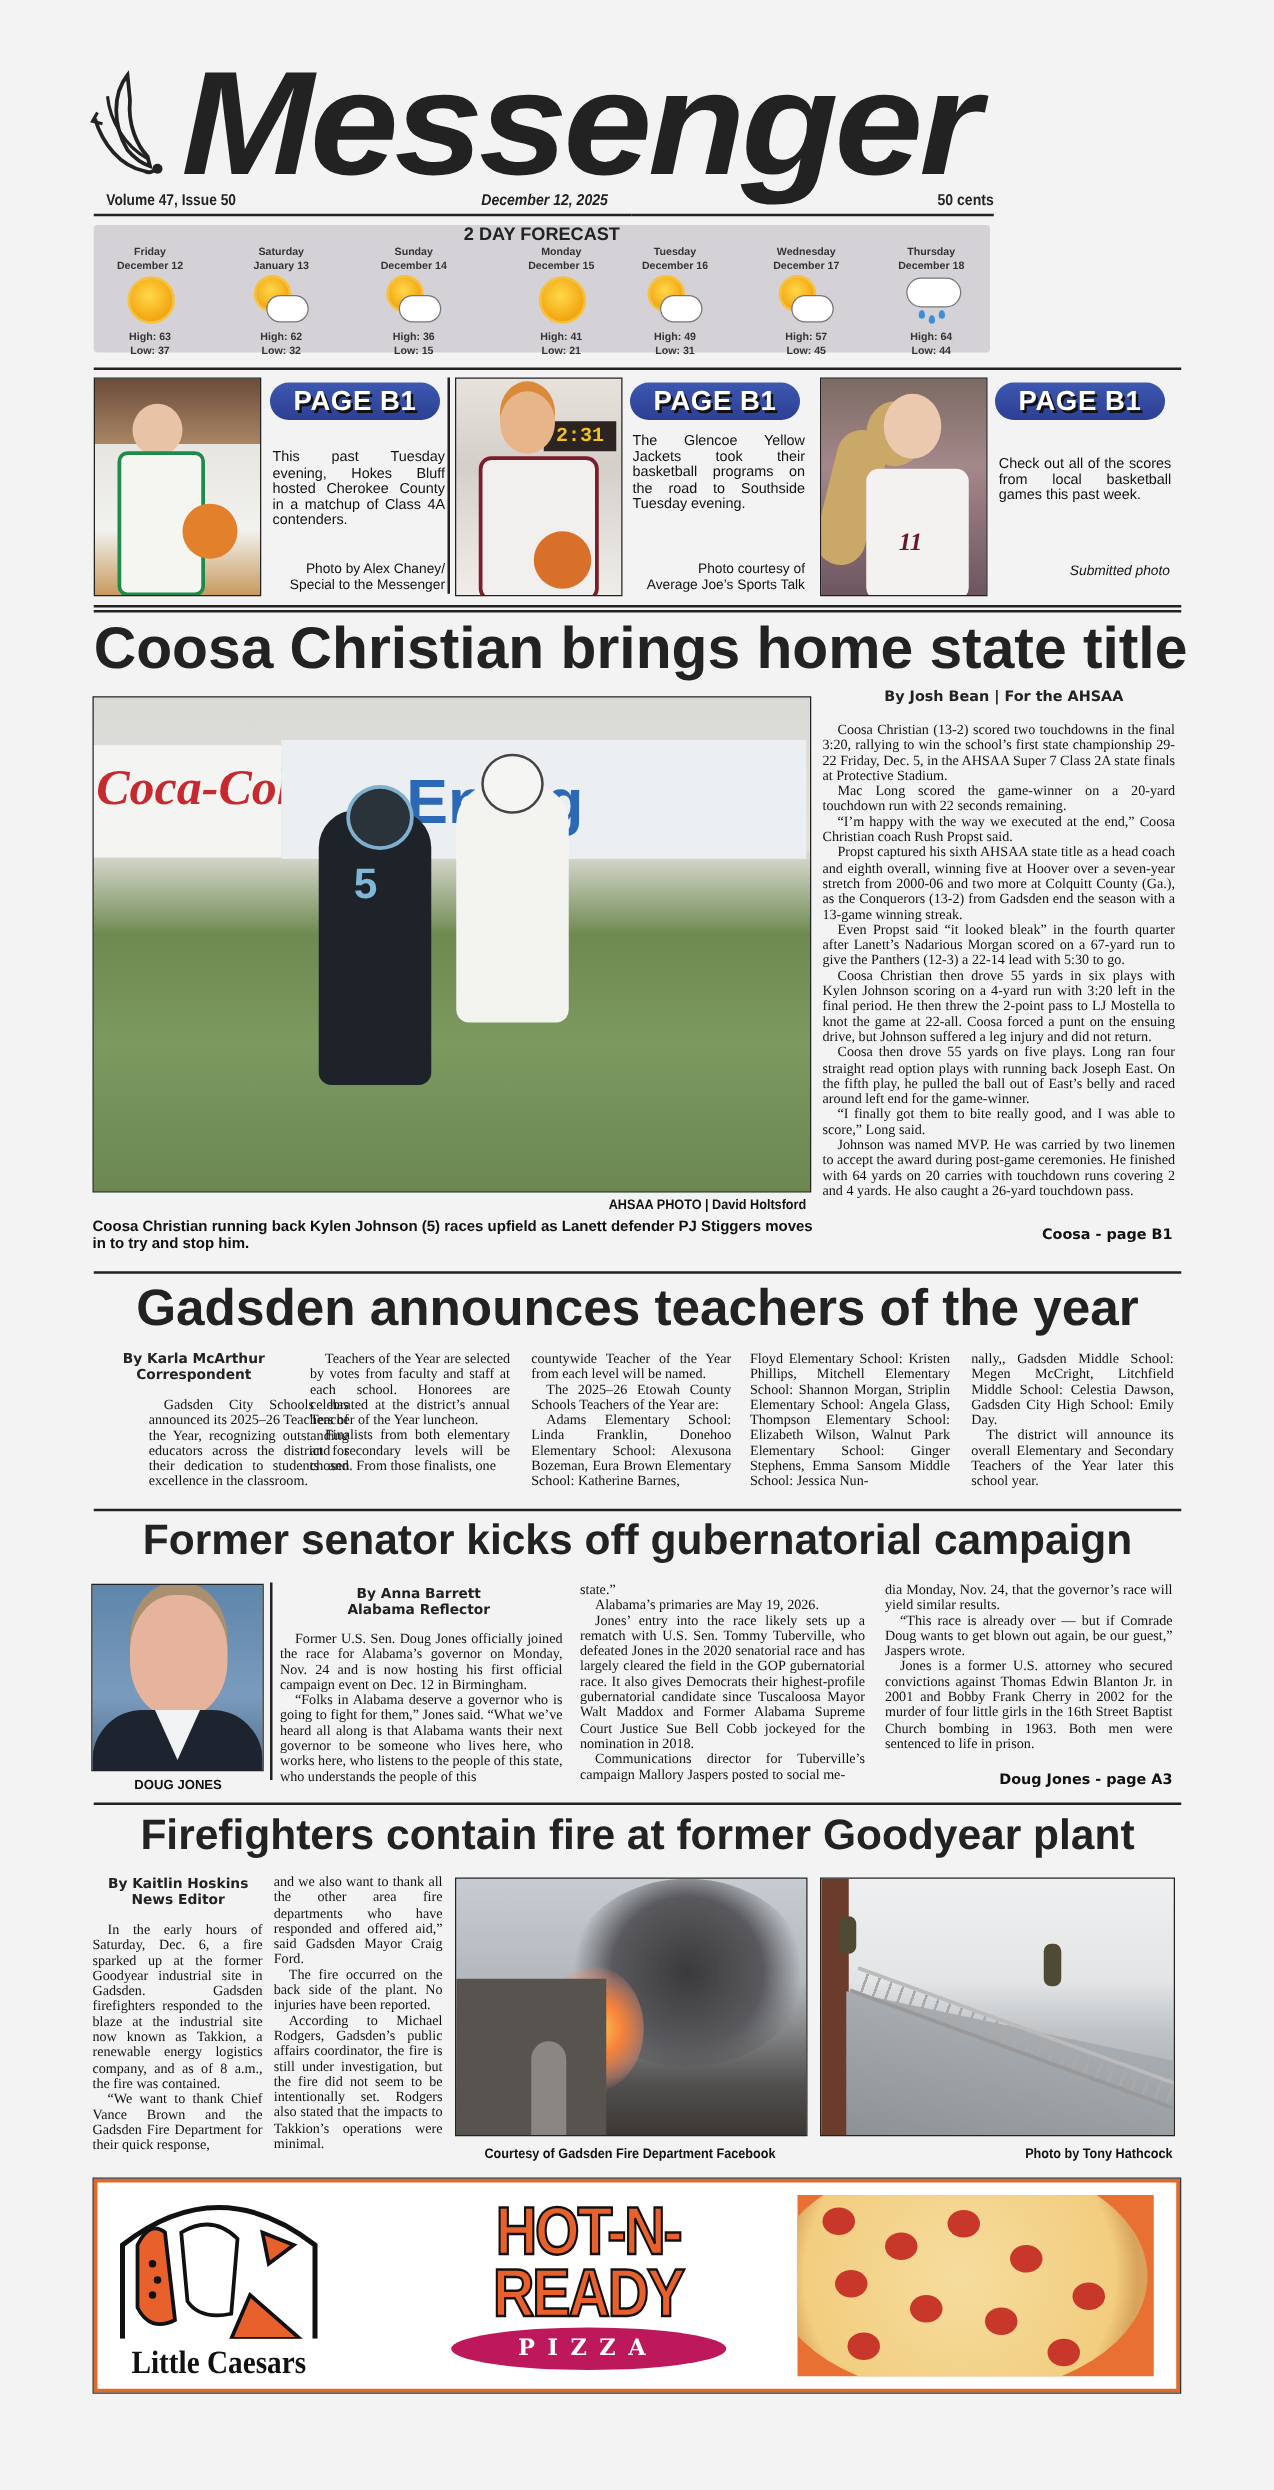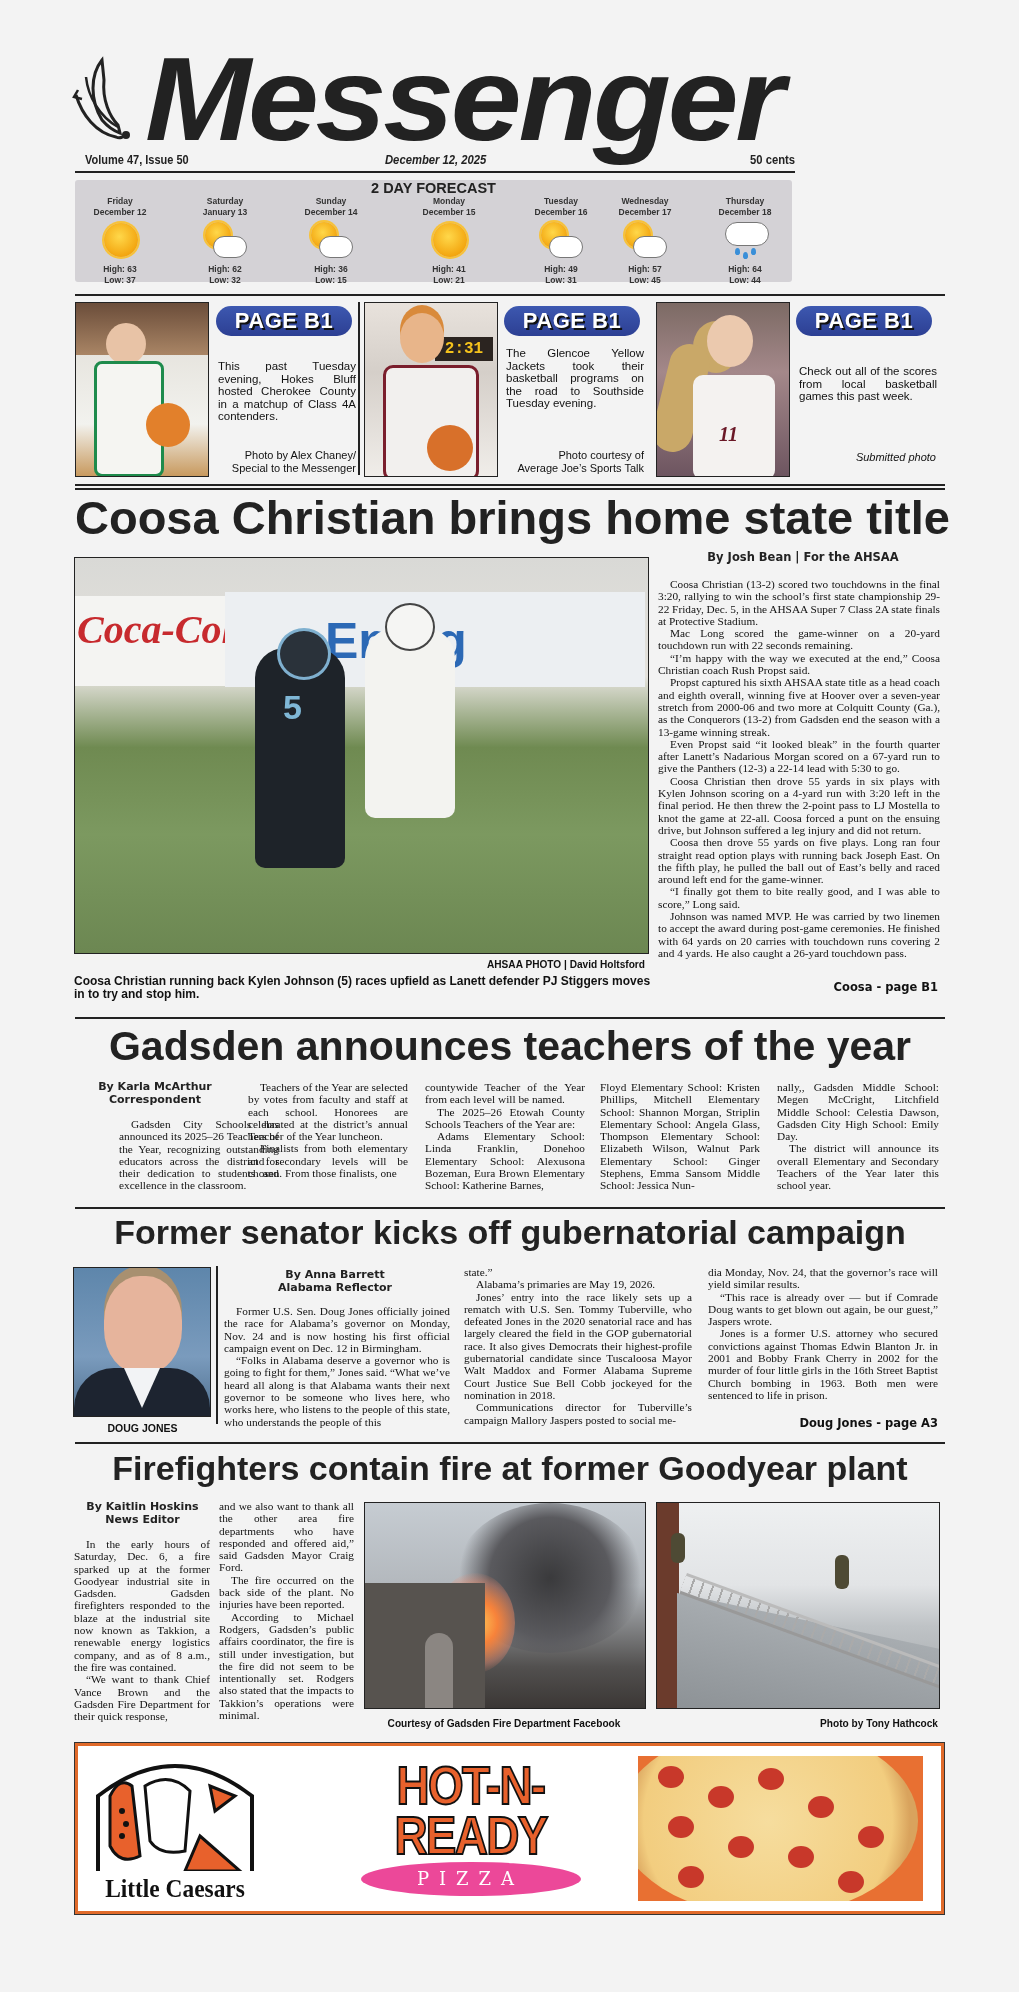--- a/index.html
+++ b/index.html
@@ -101,21 +101,21 @@
     </div>
     <div class="fc-day" style="left:324px;">
       <div>Monday</div>
       <div>December 15</div>
       <div class="fc-icon">
           <div class="sun" style="left:8px;top:3px;width:34px;height:34px;"></div>
         </div>
       <div>High: 41</div>
       <div>Low: 21</div>
     </div>
-    <div class="fc-day" style="left:436px;text-align:center;">
+    <div class="fc-day" style="left:415px;text-align:center;">
       <div>Tuesday</div>
       <div>December 16</div>
       <div class="fc-icon">
           <div class="sun" style="left:4px;top:2px;width:26px;height:26px;"></div>
           <div class="cloud" style="left:12px;top:16px;width:32px;height:20px;"></div>
         </div>
       <div>High: 49</div>
       <div>Low: 31</div>
     </div>
     <div class="fc-day" style="left:520px;">
@@ -320,21 +320,21 @@
           <circle cx="32" cy="80" r="3" fill="#111"></circle>
         <path d="M55 30 Q80 15 100 35 L95 95 Q70 100 60 85 Z" fill="#fff" stroke="#111" stroke-width="3"></path>
         <path d="M110 80 L150 115 L95 115 Z" fill="#e8612c" stroke="#111" stroke-width="3"></path>
         <path d="M120 30 L145 40 L125 55 Z" fill="#e8612c" stroke="#111" stroke-width="3"></path>
       </svg>
       <div style="font-family:'Liberation Serif',serif; font-weight:700; font-size:26px; line-height:28px; text-align:center; color:#111; transform:scaleX(0.9);">Little Caesars</div>
     </div>
     <div class="abs" style="left:270px; top:14px; width:245px; text-align:center;">
       <div style="font-family:'Liberation Sans',sans-serif; font-weight:700; font-size:54px; line-height:50px; color:#e8612c; -webkit-text-stroke:2px #111; letter-spacing:-2px; transform:scaleX(0.85);">HOT-N-</div>
       <div style="font-family:'Liberation Sans',sans-serif; font-weight:700; font-size:54px; line-height:50px; color:#e8612c; -webkit-text-stroke:2px #111; letter-spacing:-2px; transform:scaleX(0.85);">READY</div>
-      <div style="margin:2px auto 0; width:220px; height:34px; border-radius:50%; background:#ec4899; color:#fff; font-family:'DejaVu Serif',serif; font-weight:400; font-size:18px; line-height:34px; letter-spacing:10px;">PIZZA</div>
+      <div style="margin:2px auto 0; width:220px; height:34px; border-radius:50%; background:#be185d; color:#fff; font-family:'DejaVu Serif',serif; font-weight:700; font-size:18px; line-height:34px; letter-spacing:10px;">PIZZA</div>
     </div>
     <div class="abs" style="left:560px; top:10px; width:285px; height:145px; background:#e87032; overflow:hidden;">
       <div class="abs" style="left:-20px; top:-30px; width:300px; height:190px; border-radius:50%; background:radial-gradient(circle,#f6dd9e 0%,#f2cd7f 70%,#d9a35d 80%);"></div>
       <div class="abs" style="left:20px;top:10px;width:26px;height:22px;border-radius:50%;background:#c8382a;"></div>
       <div class="abs" style="left:70px;top:30px;width:26px;height:22px;border-radius:50%;background:#c8382a;"></div>
       <div class="abs" style="left:120px;top:12px;width:26px;height:22px;border-radius:50%;background:#c8382a;"></div>
       <div class="abs" style="left:170px;top:40px;width:26px;height:22px;border-radius:50%;background:#c8382a;"></div>
       <div class="abs" style="left:30px;top:60px;width:26px;height:22px;border-radius:50%;background:#c8382a;"></div>
       <div class="abs" style="left:90px;top:80px;width:26px;height:22px;border-radius:50%;background:#c8382a;"></div>
       <div class="abs" style="left:150px;top:90px;width:26px;height:22px;border-radius:50%;background:#c8382a;"></div>

